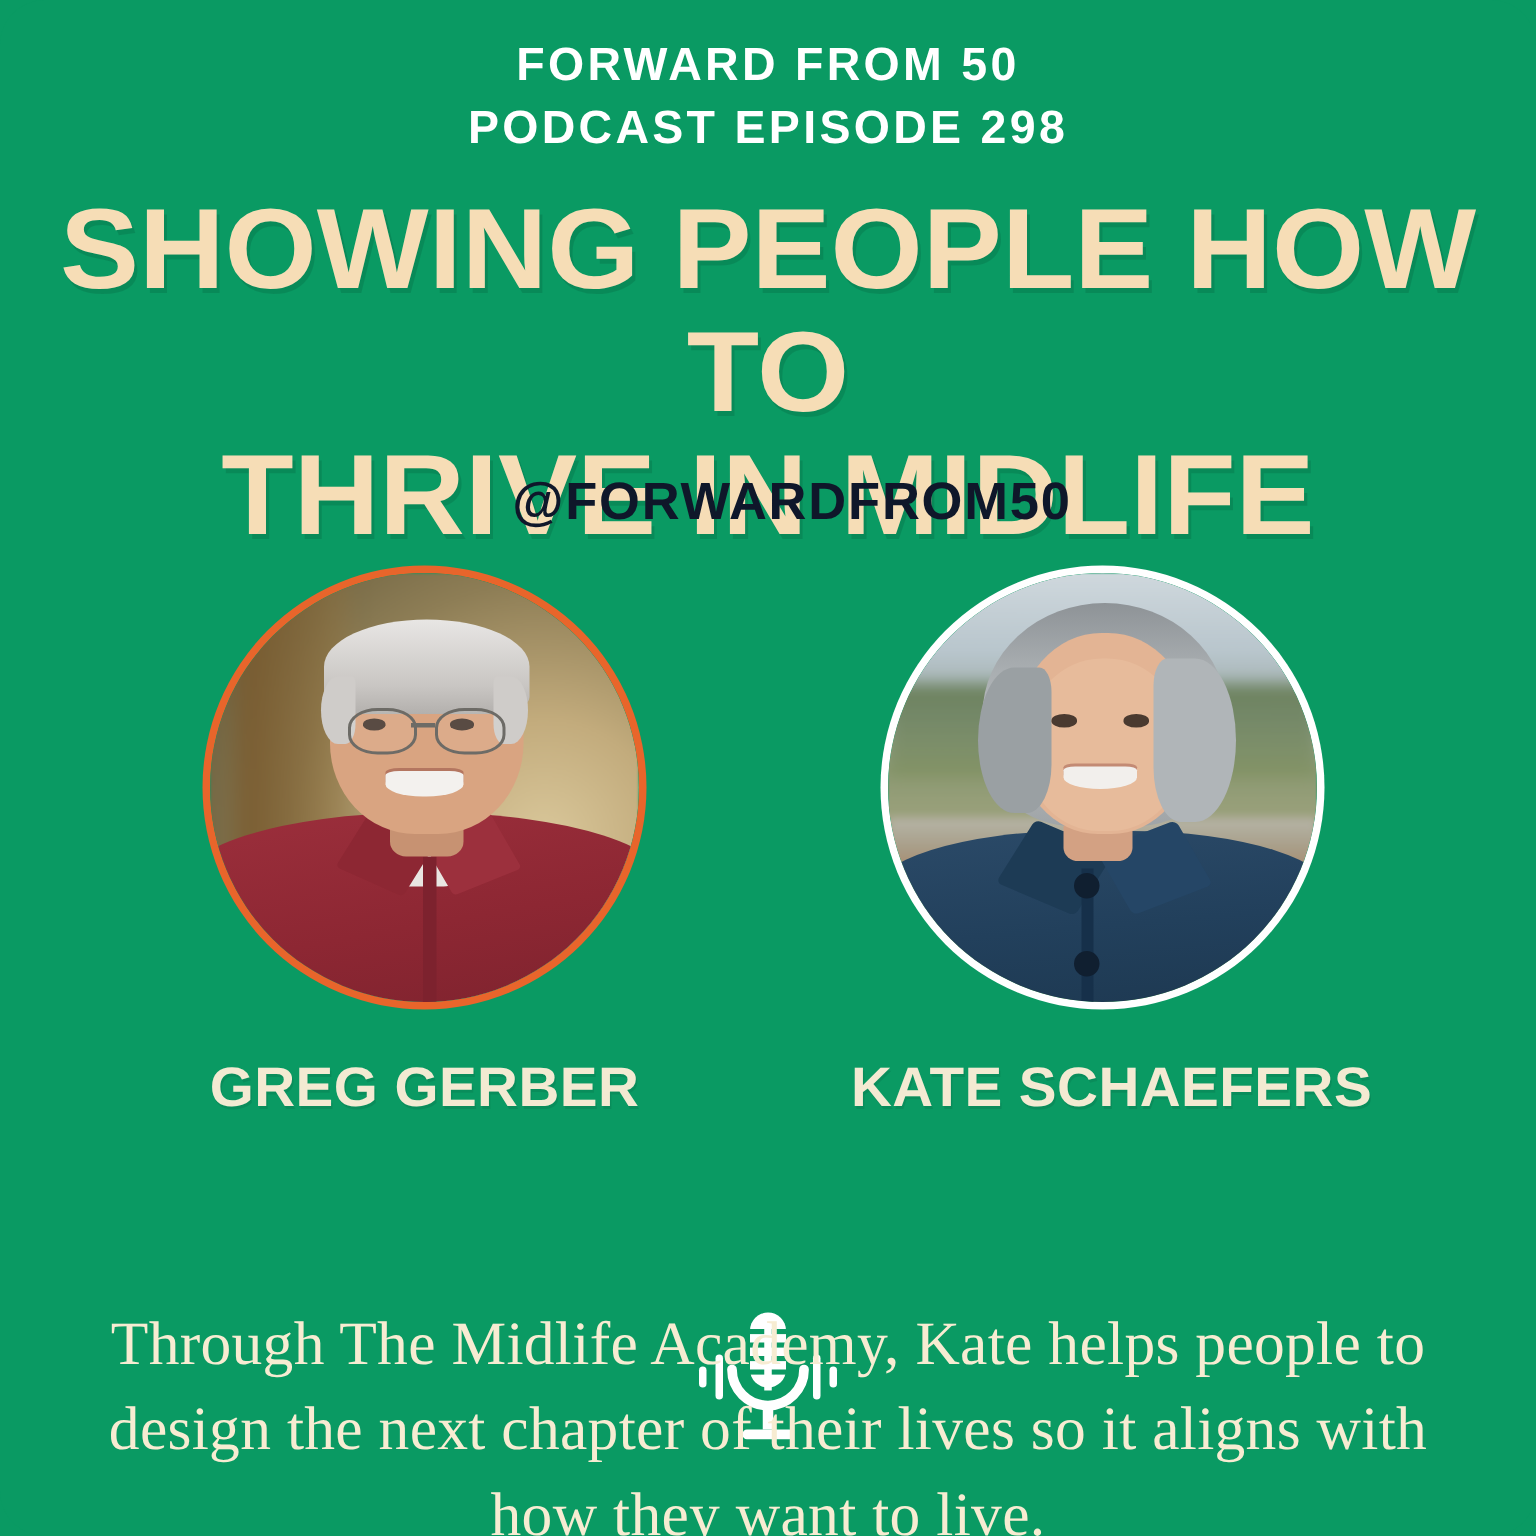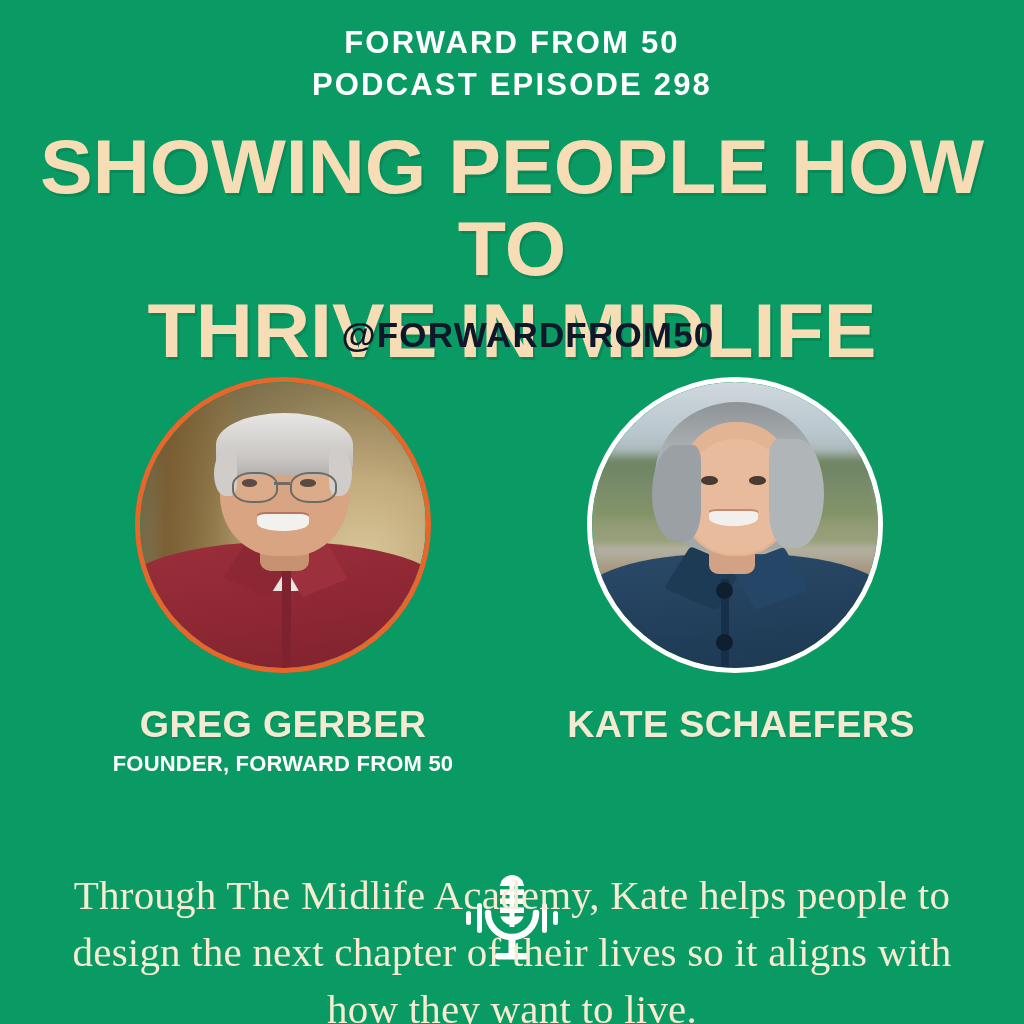--- a/index.html
+++ b/index.html
@@ -406,21 +406,20 @@
         <div class="kate-eye-r"></div>
         <div class="kate-mouth"></div>
       </div>
     </div>
 
   </div>
 
   <div class="names">
     <div class="person left">
       <span class="person-name">GREG GERBER</span>
-      <span class="person-role">FOUNDER, FORWARD FROM 50</span>
     </div>
     <div class="person right">
       <span class="person-name">KATE SCHAEFERS</span>
     </div>
   </div>
 
   <div class="description">Through The Midlife Academy, Kate helps people to design the next chapter of their lives so it aligns with how they want to live.</div>
 
 </div>
 

